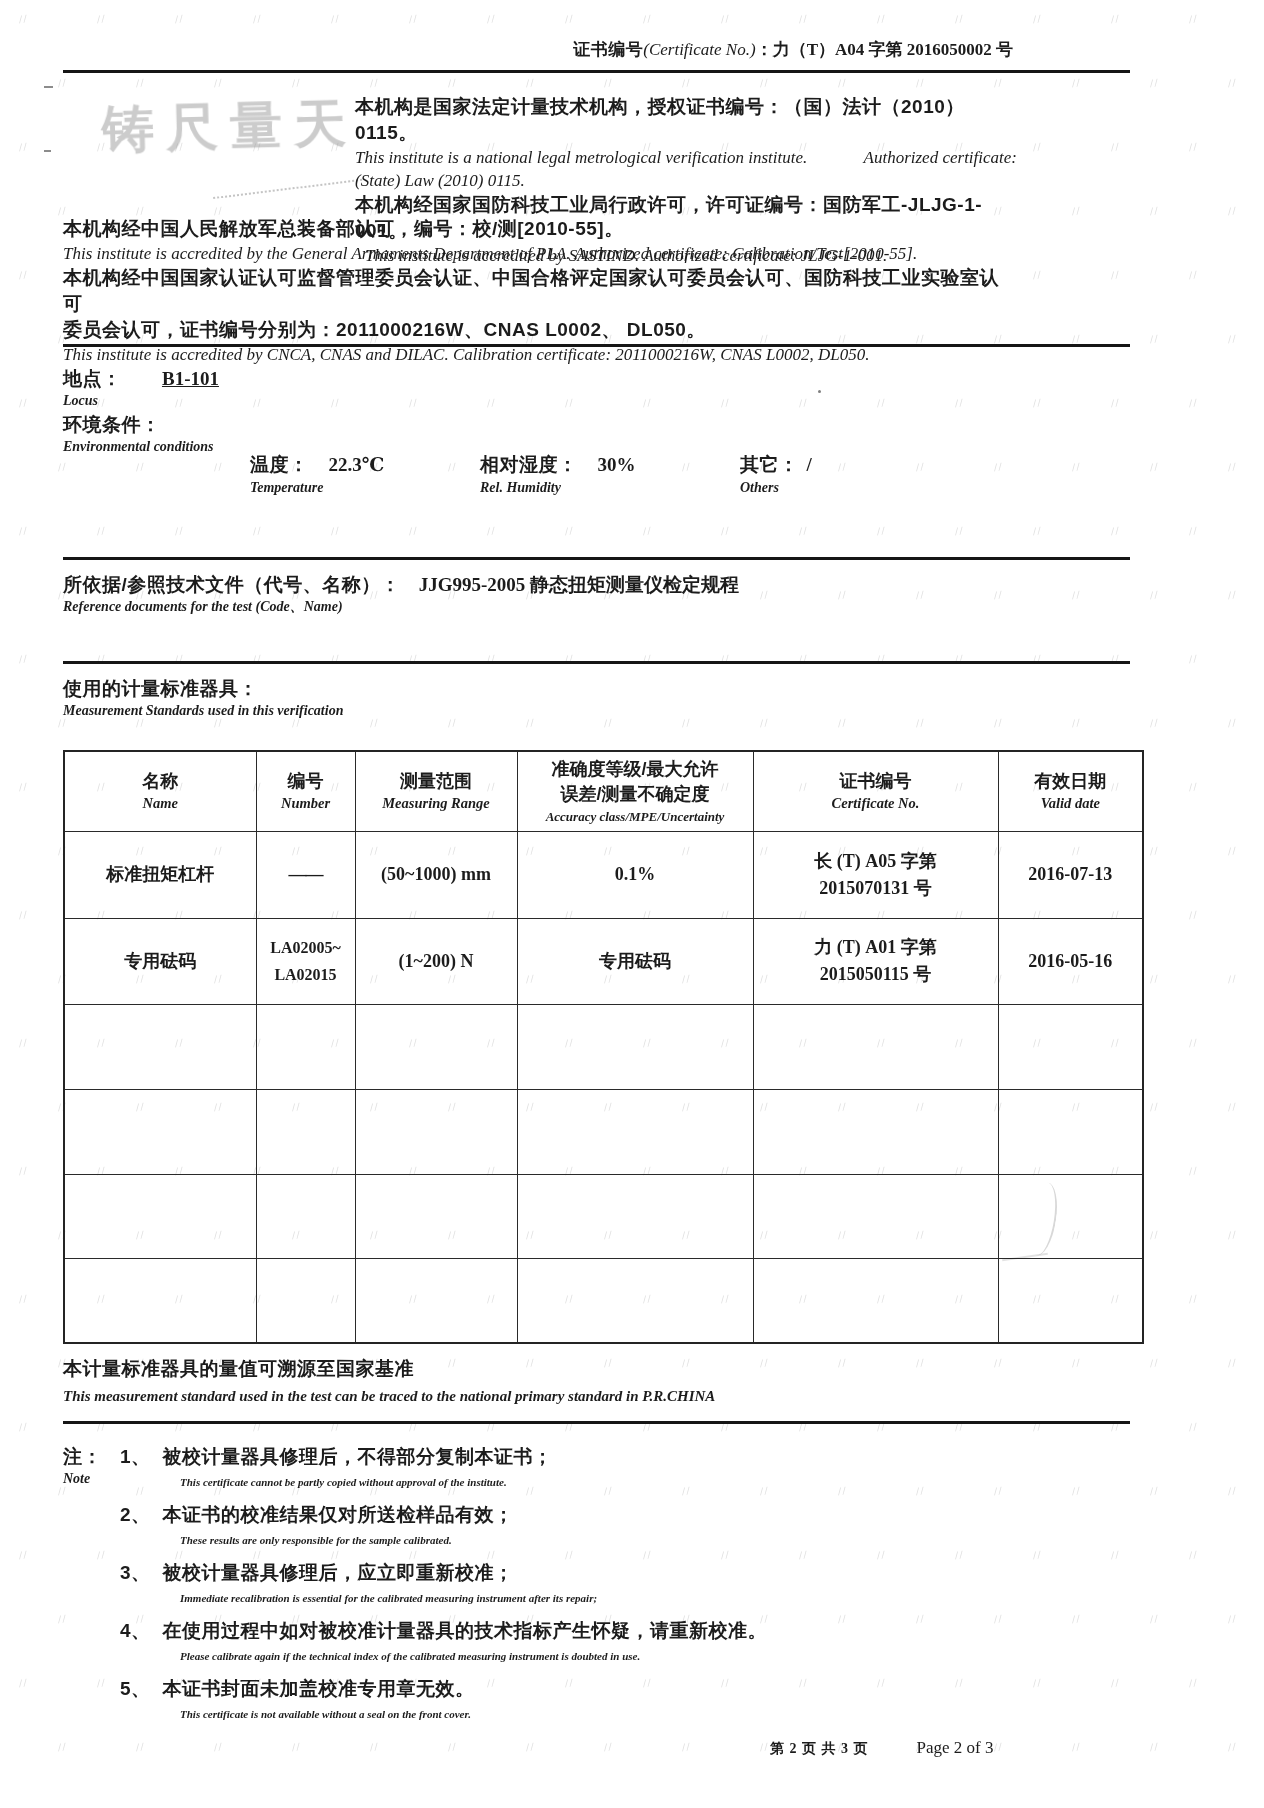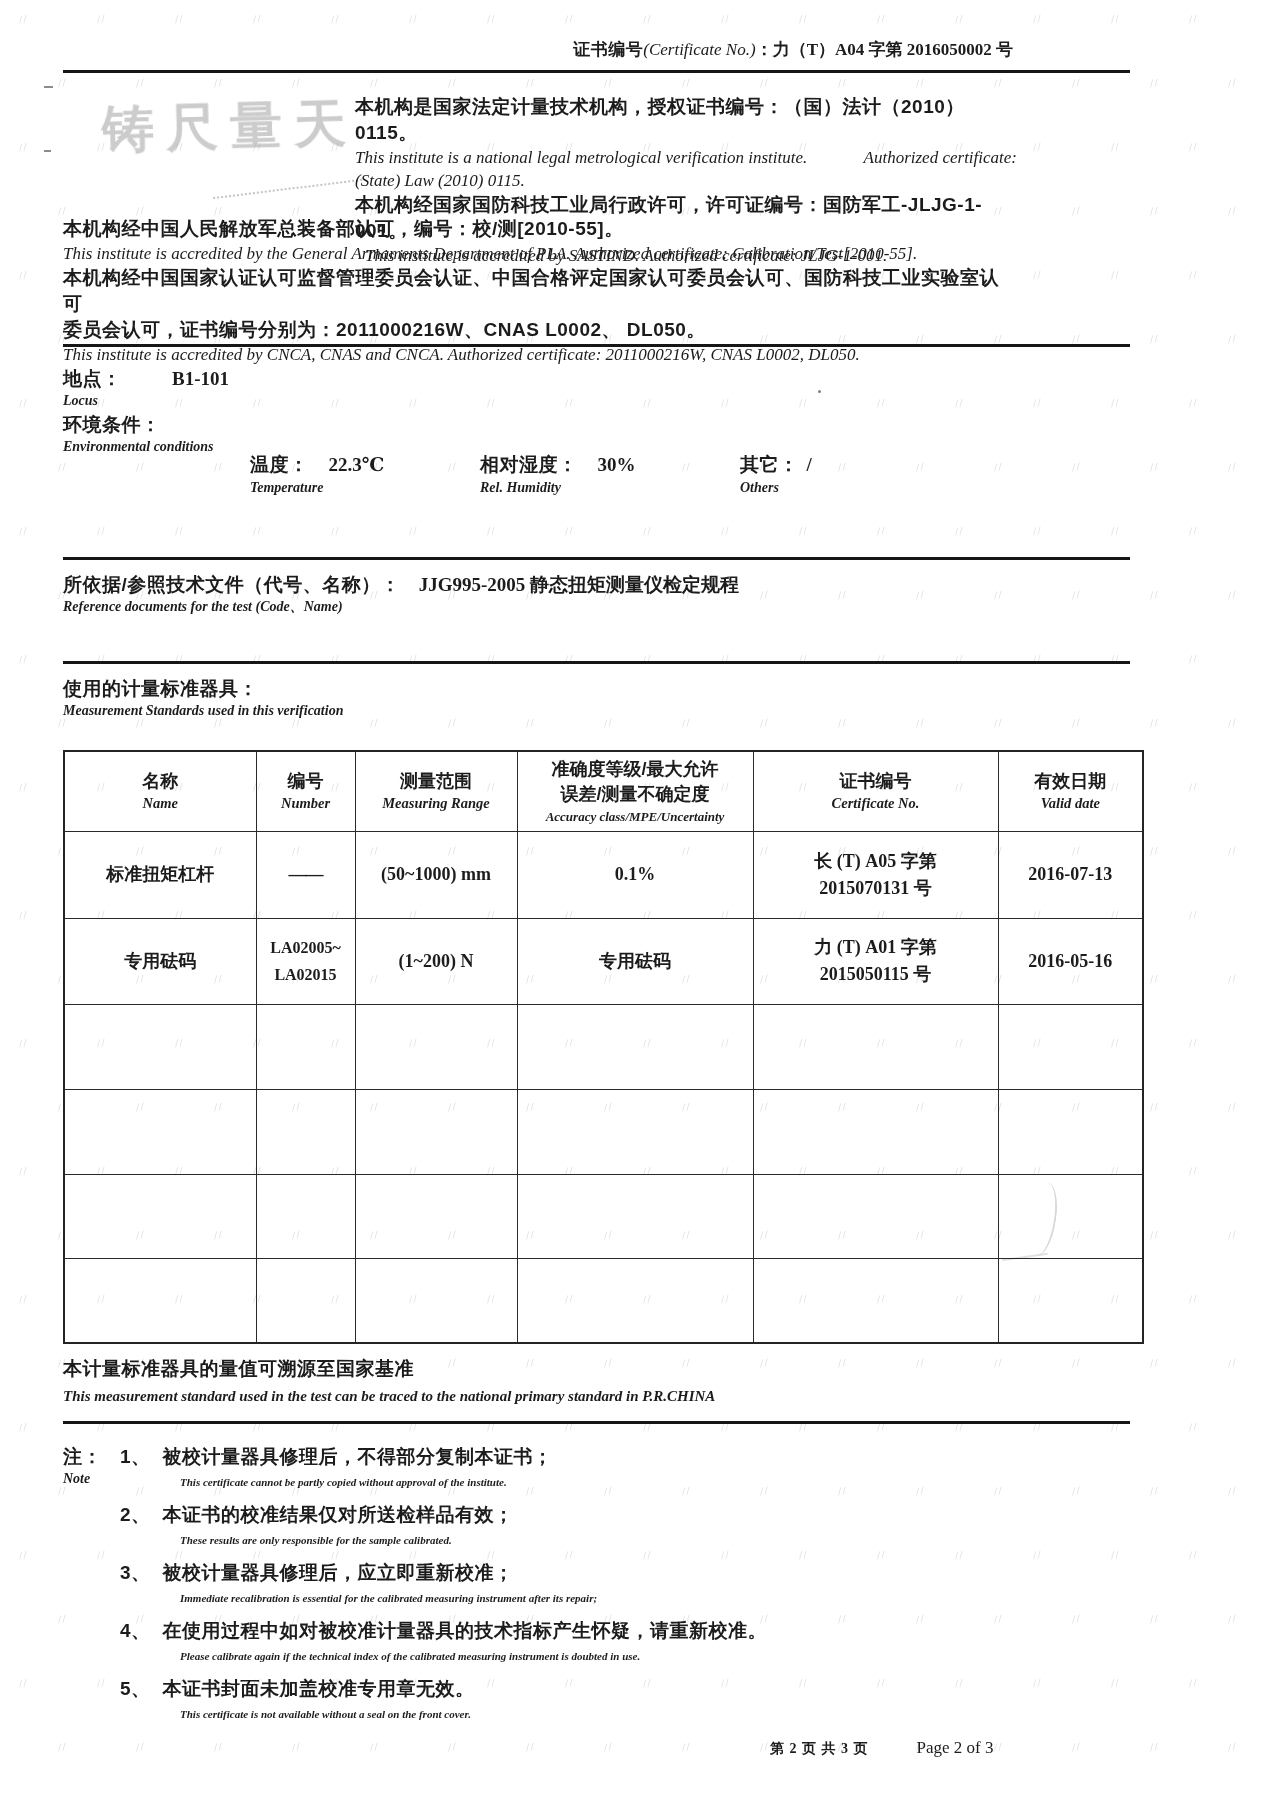--- a/index.html
+++ b/index.html
@@ -32,21 +32,21 @@
            font-family:"Liberation Serif","DejaVu Serif",serif; }
   .stamp-flourish { left:212px; top:178px; width:150px; height:10px;
            border-bottom:2px dotted rgba(60,60,60,.30); transform:rotate(-7deg); }
 
   
   .accred { left:355px; top:94px; width:662px; }
   .pla { left:63px; top:216px; width:952px; }
 
   
   .loc { left:63px; top:366px; }
-  .inline-val { margin-left:46px; }
+  .inline-val { margin-left:36px;text-decoration:underline; }
   .env-item .lbl-en { margin-top:1px; }
 
   
   .ref { left:63px; top:572px; }
 
   
   .std-title { left:63px; top:676px; }
   table.std { position:absolute; left:63px; top:750px; width:1079px; height:592px;
               border-collapse:collapse; table-layout:fixed;
               border:2.4px solid #242424; background:transparent; }
@@ -559,21 +559,21 @@
       <div class="en en17">(State) Law (2010) 0115.</div>
       <div class="zh s19">本机构经国家国防科技工业局行政许可，许可证编号：国防军工-JLJG-1-001。</div>
       <div class="en en17" style="padding-left:10px;">This institute is accredited by SASTIND. Authorized certificate: JLJG-1-001.</div>
     </div>
 
     <div class="abs pla">
       <div class="zh s19">本机构经中国人民解放军总装备部认可，编号：校/测[2010-55]。</div>
       <div class="en en17">This institute is accredited by the General Armaments Department of PLA. Authorized certificate: Calibration/Test[2010-55].</div>
       <div class="zh s19">本机构经中国国家认证认可监督管理委员会认证、中国合格评定国家认可委员会认可、国防科技工业实验室认可</div>
       <div class="zh s19">委员会认可，证书编号分别为：2011000216W、CNAS L0002、 DL050。</div>
-      <div class="en en17">This institute is accredited by CNCA, CNAS and CNCA. Authorized certificate: 2011000216W, CNAS L0002, DL050.</div>
+      <div class="en en17">This institute is accredited by CNCA, CNAS and DILAC. Calibration certificate: 2011000216W, CNAS L0002, DL050.</div>
     </div>
 
     <div class="rule" style="top:344px; height:3px;"></div>
 
     <div class="abs loc">
       <div>
         <span class="zh s19">地点：</span>
         <span class="val s19 inline-val">B1-101</span>
       </div>
       <div class="lbl-en">Locus</div>

